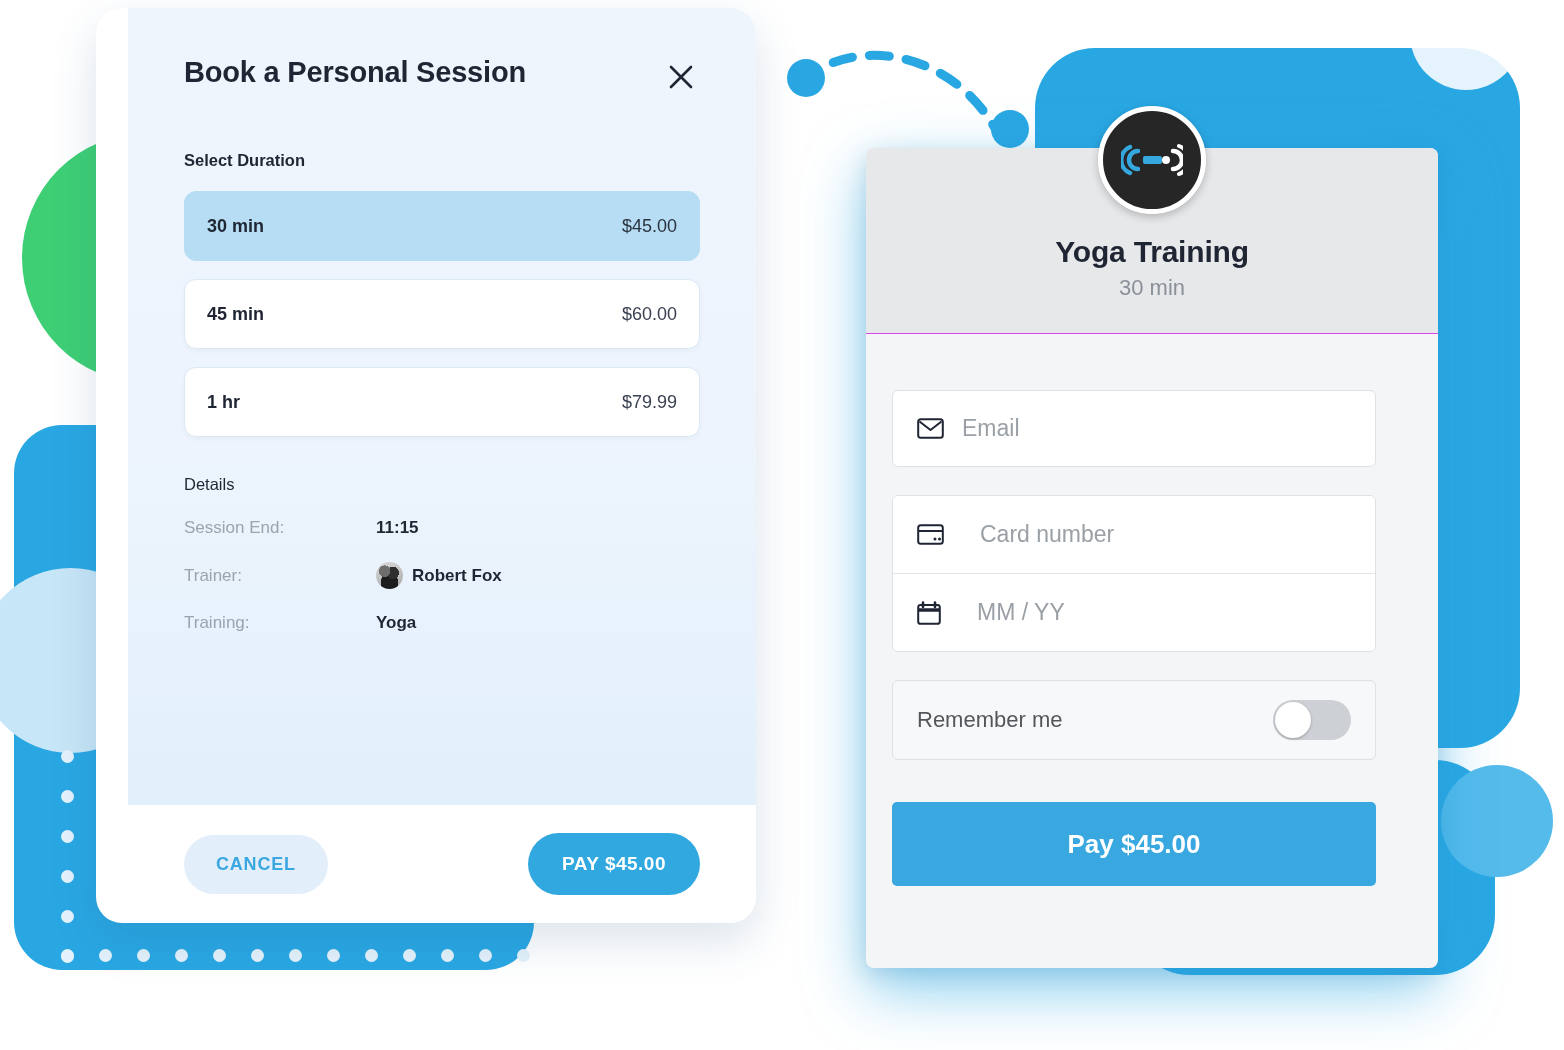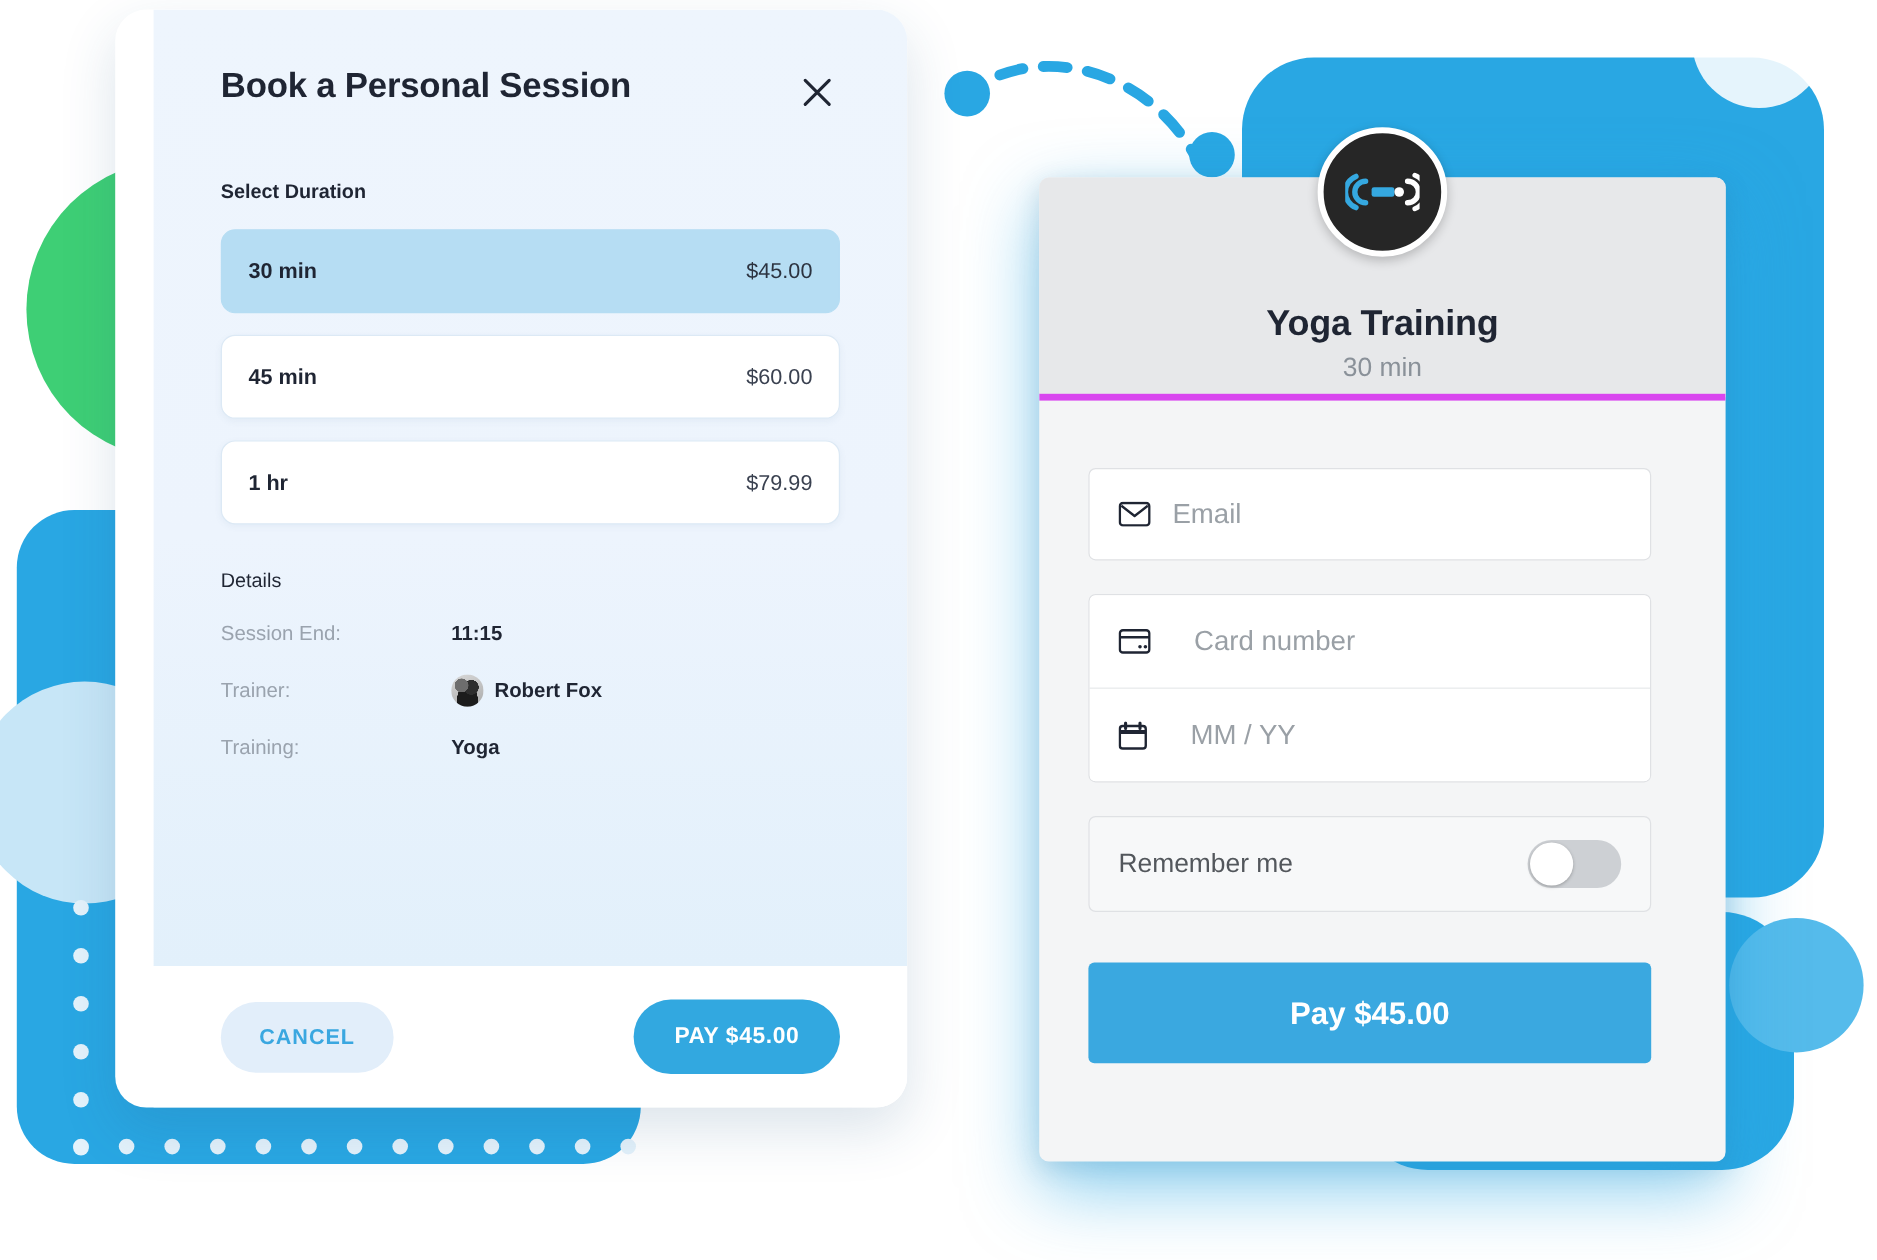--- a/index.html
+++ b/index.html
@@ -232,26 +232,26 @@
     width: 572px; height: 820px;
     background: #f4f5f6;
     border-radius: 8px;
     z-index: 10;
     box-shadow: 0 22px 60px rgba(41,167,227,0.55), 0 6px 20px rgba(40,90,130,0.18);
   }
   .checkout-head {
     height: 186px;
     background: #e7e8ea;
     border-radius: 8px 8px 0 0;
-    border-bottom: 6px solid #d946ef;
+    border-bottom: 1px solid #d946ef;
     display: flex;
     flex-direction: column;
     align-items: center;
     justify-content: flex-end;
-    padding-bottom: 9px;
+    padding-bottom: 32px;
   }
   .brand-logo {
     position: absolute;
     left: 50%;
     transform: translateX(-50%);
     top: -42px;
     width: 108px; height: 108px;
     border-radius: 50%;
     background: #262626;
     border: 5px solid #ffffff;
@@ -263,21 +263,21 @@
     font-weight: bold;
     color: #1f2533;
     letter-spacing: -0.2px;
   }
   .checkout-sub {
     margin-top: 6px;
     font-size: 22px;
     color: #8a9199;
   }
 
-  .checkout-body { padding: 56px 62px 0 41px; }
+  .checkout-body { padding: 56px 62px 0 26px; }
   .field {
     background: #ffffff;
     border: 1px solid #dfe1e4;
     border-radius: 6px;
     height: 77px;
     display: flex;
     align-items: center;
     padding: 0 24px;
     gap: 18px;
   }

